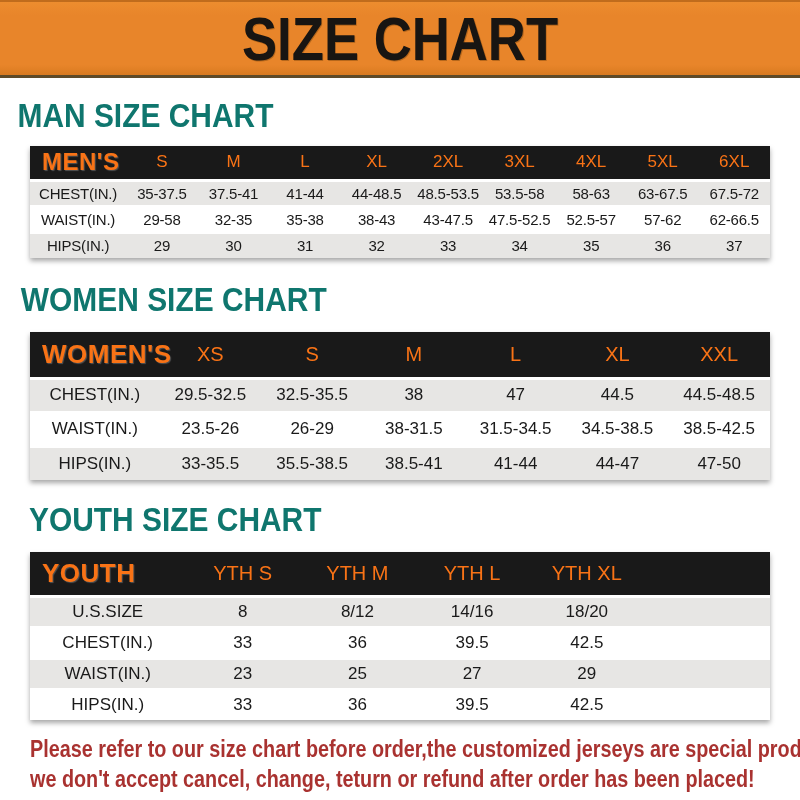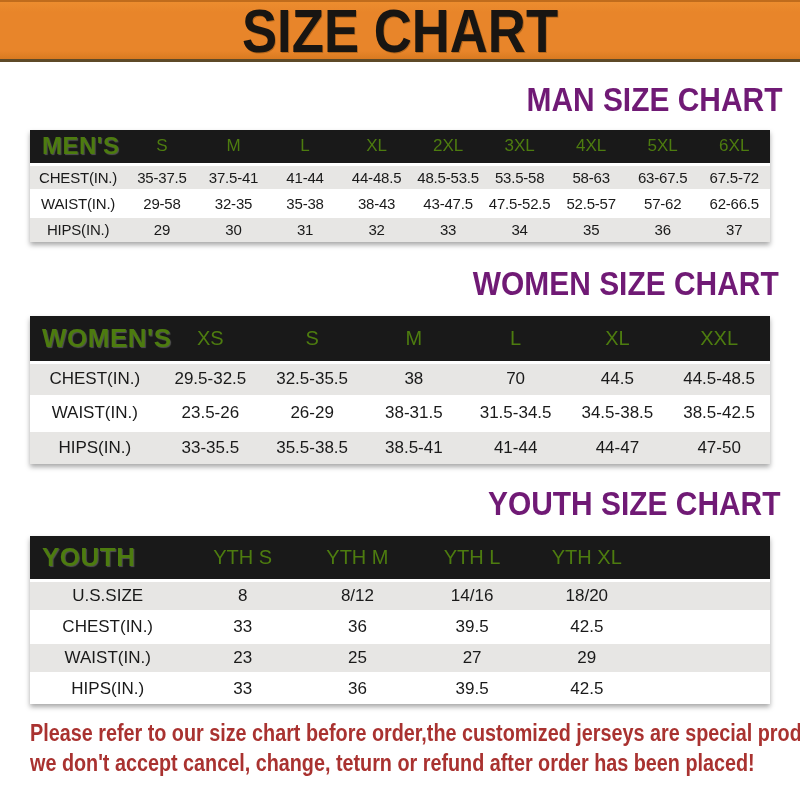--- a/index.html
+++ b/index.html
@@ -8,21 +8,21 @@
     width: 800px;
     height: 800px;
     background: #ffffff;
     font-family: "Liberation Sans", sans-serif;
     color: #1a1a1a;
     overflow: hidden;
   }
 
   
   .banner {
-    height: 62px;
+    height: 78px;
     background: linear-gradient(180deg, #f0923199 0%, var(--banner-bg, #E8852A) 18%, var(--banner-bg, #E8852A) 86%, #d97a20 100%);
     background-color: var(--banner-bg, #E8852A);
     border-top: 2px solid #c06c1c;
     border-bottom: 3px solid #5e4a28;
     display: flex;
     align-items: center;
     justify-content: center;
   }
   .banner-title {
     font-size: 62px;
@@ -30,25 +30,25 @@
     font-weight: bold;
     color: #181512;
     transform: scaleX(0.85);
     letter-spacing: 0px;
     white-space: nowrap;
     text-shadow: 1px 1px 0 rgba(90,50,0,0.35);
   }
 
   
   .section-title {
-    text-align: right;
+    text-align: left;
     font-size: 34px;
     line-height: 38px;
     font-weight: bold;
-    color: #701a75;
+    color: #0f766e;
     margin: 0;
   }
   .section-title .tspan {
     display: inline-block;
     transform: scaleX(0.88);
     white-space: nowrap;
   }
   #title-men   { margin: 18px 0 12px 0; }
   #title-women { margin: 22px 0 14px 0; }
   #title-youth { margin: 20px 0 14px 0; padding-left: 9px; }
@@ -56,21 +56,21 @@
   
   table.size-table {
     width: 740px;
     margin: 0 auto;
     border-collapse: collapse;
     table-layout: fixed;
     box-shadow: 0 3px 5px rgba(0,0,0,0.35);
   }
   table.size-table thead th {
     background: var(--band-bg, #191919);
-    color: #4d7c0f;
+    color: #f97316;
     font-weight: normal;
     white-space: nowrap;
     text-align: center;
     padding: 0;
   }
   table.size-table thead th:first-child {
     text-align: left;
     padding-left: 12px;
     font-weight: bold;
     letter-spacing: 0.5px;
@@ -225,21 +225,21 @@
         <th>XL</th>
         <th>XXL</th>
       </tr>
     </thead>
     <tbody>
       <tr>
         <td>CHEST(IN.)</td>
         <td>29.5-32.5</td>
         <td>32.5-35.5</td>
         <td>38</td>
-        <td>70</td>
+        <td>47</td>
         <td>44.5</td>
         <td>44.5-48.5</td>
       </tr>
       <tr>
         <td>WAIST(IN.)</td>
         <td>23.5-26</td>
         <td>26-29</td>
         <td>38-31.5</td>
         <td>31.5-34.5</td>
         <td>34.5-38.5</td>

